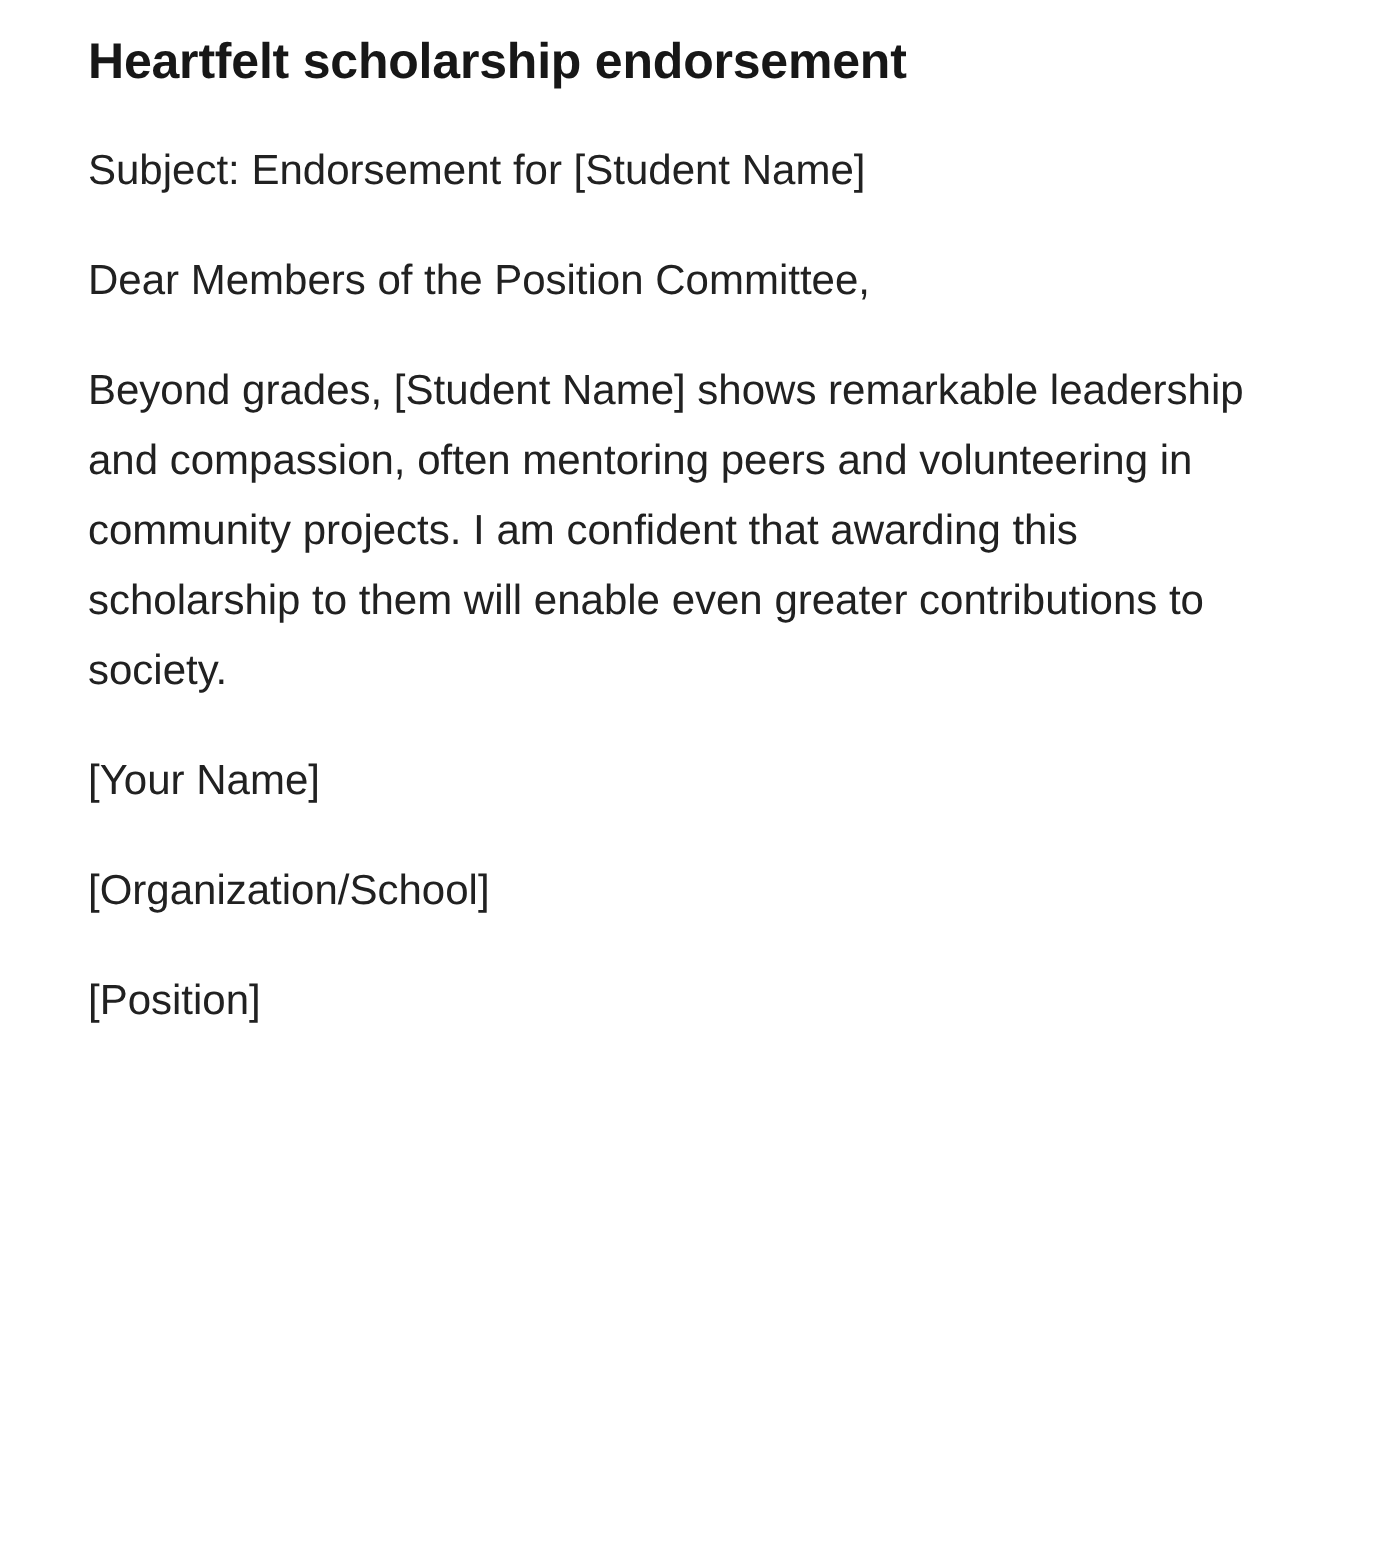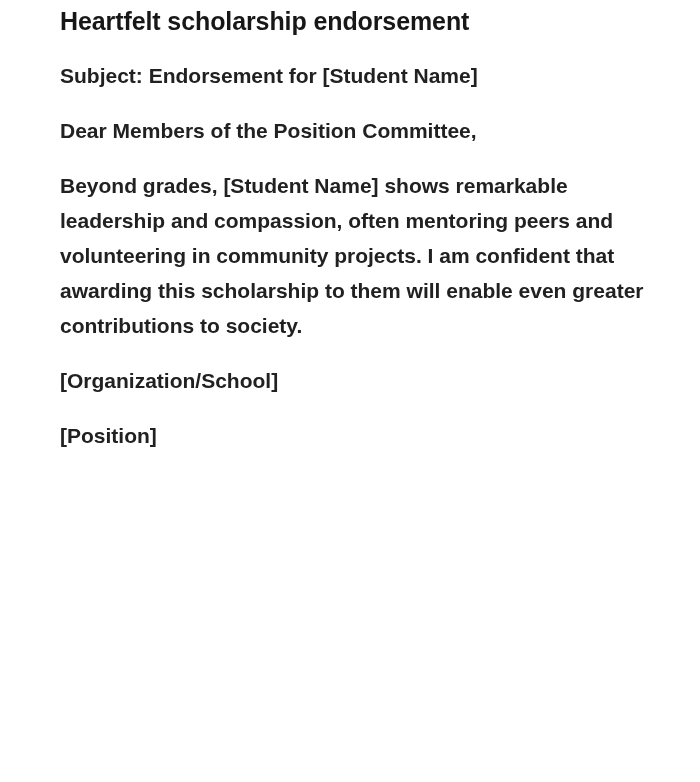--- a/index.html
+++ b/index.html
@@ -8,52 +8,53 @@
     background: #ffffff;
   }
   body {
     width: 700px;
     height: 782px;
     overflow: hidden;
     font-family: "Liberation Sans", sans-serif;
   }
   .doc {
     width: 592px;
-    margin-left: 60px;
-    padding-top: 5px;
+    margin-left: 44px;
+    padding-top: 15px;
     color: #212121;
   }
   .doc-title {
     font-size: 25px;
     line-height: 33px;
     font-weight: 700;
     color: #171717;
     margin: 0;
     letter-spacing: -0.1px;
   }
   .doc-para {
     font-size: 21px;
     line-height: 35px;
-    font-weight: 700;
+    font-weight: 400;
     color: #212121;
     margin: 20px 0;
     letter-spacing: 0;
   }
 </style>
 </head>
 <body>
 
 <div class="doc">
   <h1 class="doc-title">Heartfelt scholarship endorsement</h1>
 
   <p class="doc-para">Subject: Endorsement for [Student Name]</p>
 
   <p class="doc-para">Dear Members of the Position Committee,</p>
 
 
   <p class="doc-para">Beyond grades, [Student Name] shows remarkable leadership and compassion, often mentoring peers and volunteering in community projects. I am confident that awarding this scholarship to them will enable even greater contributions to society.</p>
 
 
+  <p class="doc-para">[Your Name]</p>
 
   <p class="doc-para">[Organization/School]</p>
 
   <p class="doc-para">[Position]</p>
 </div>
 
 </body></html>

